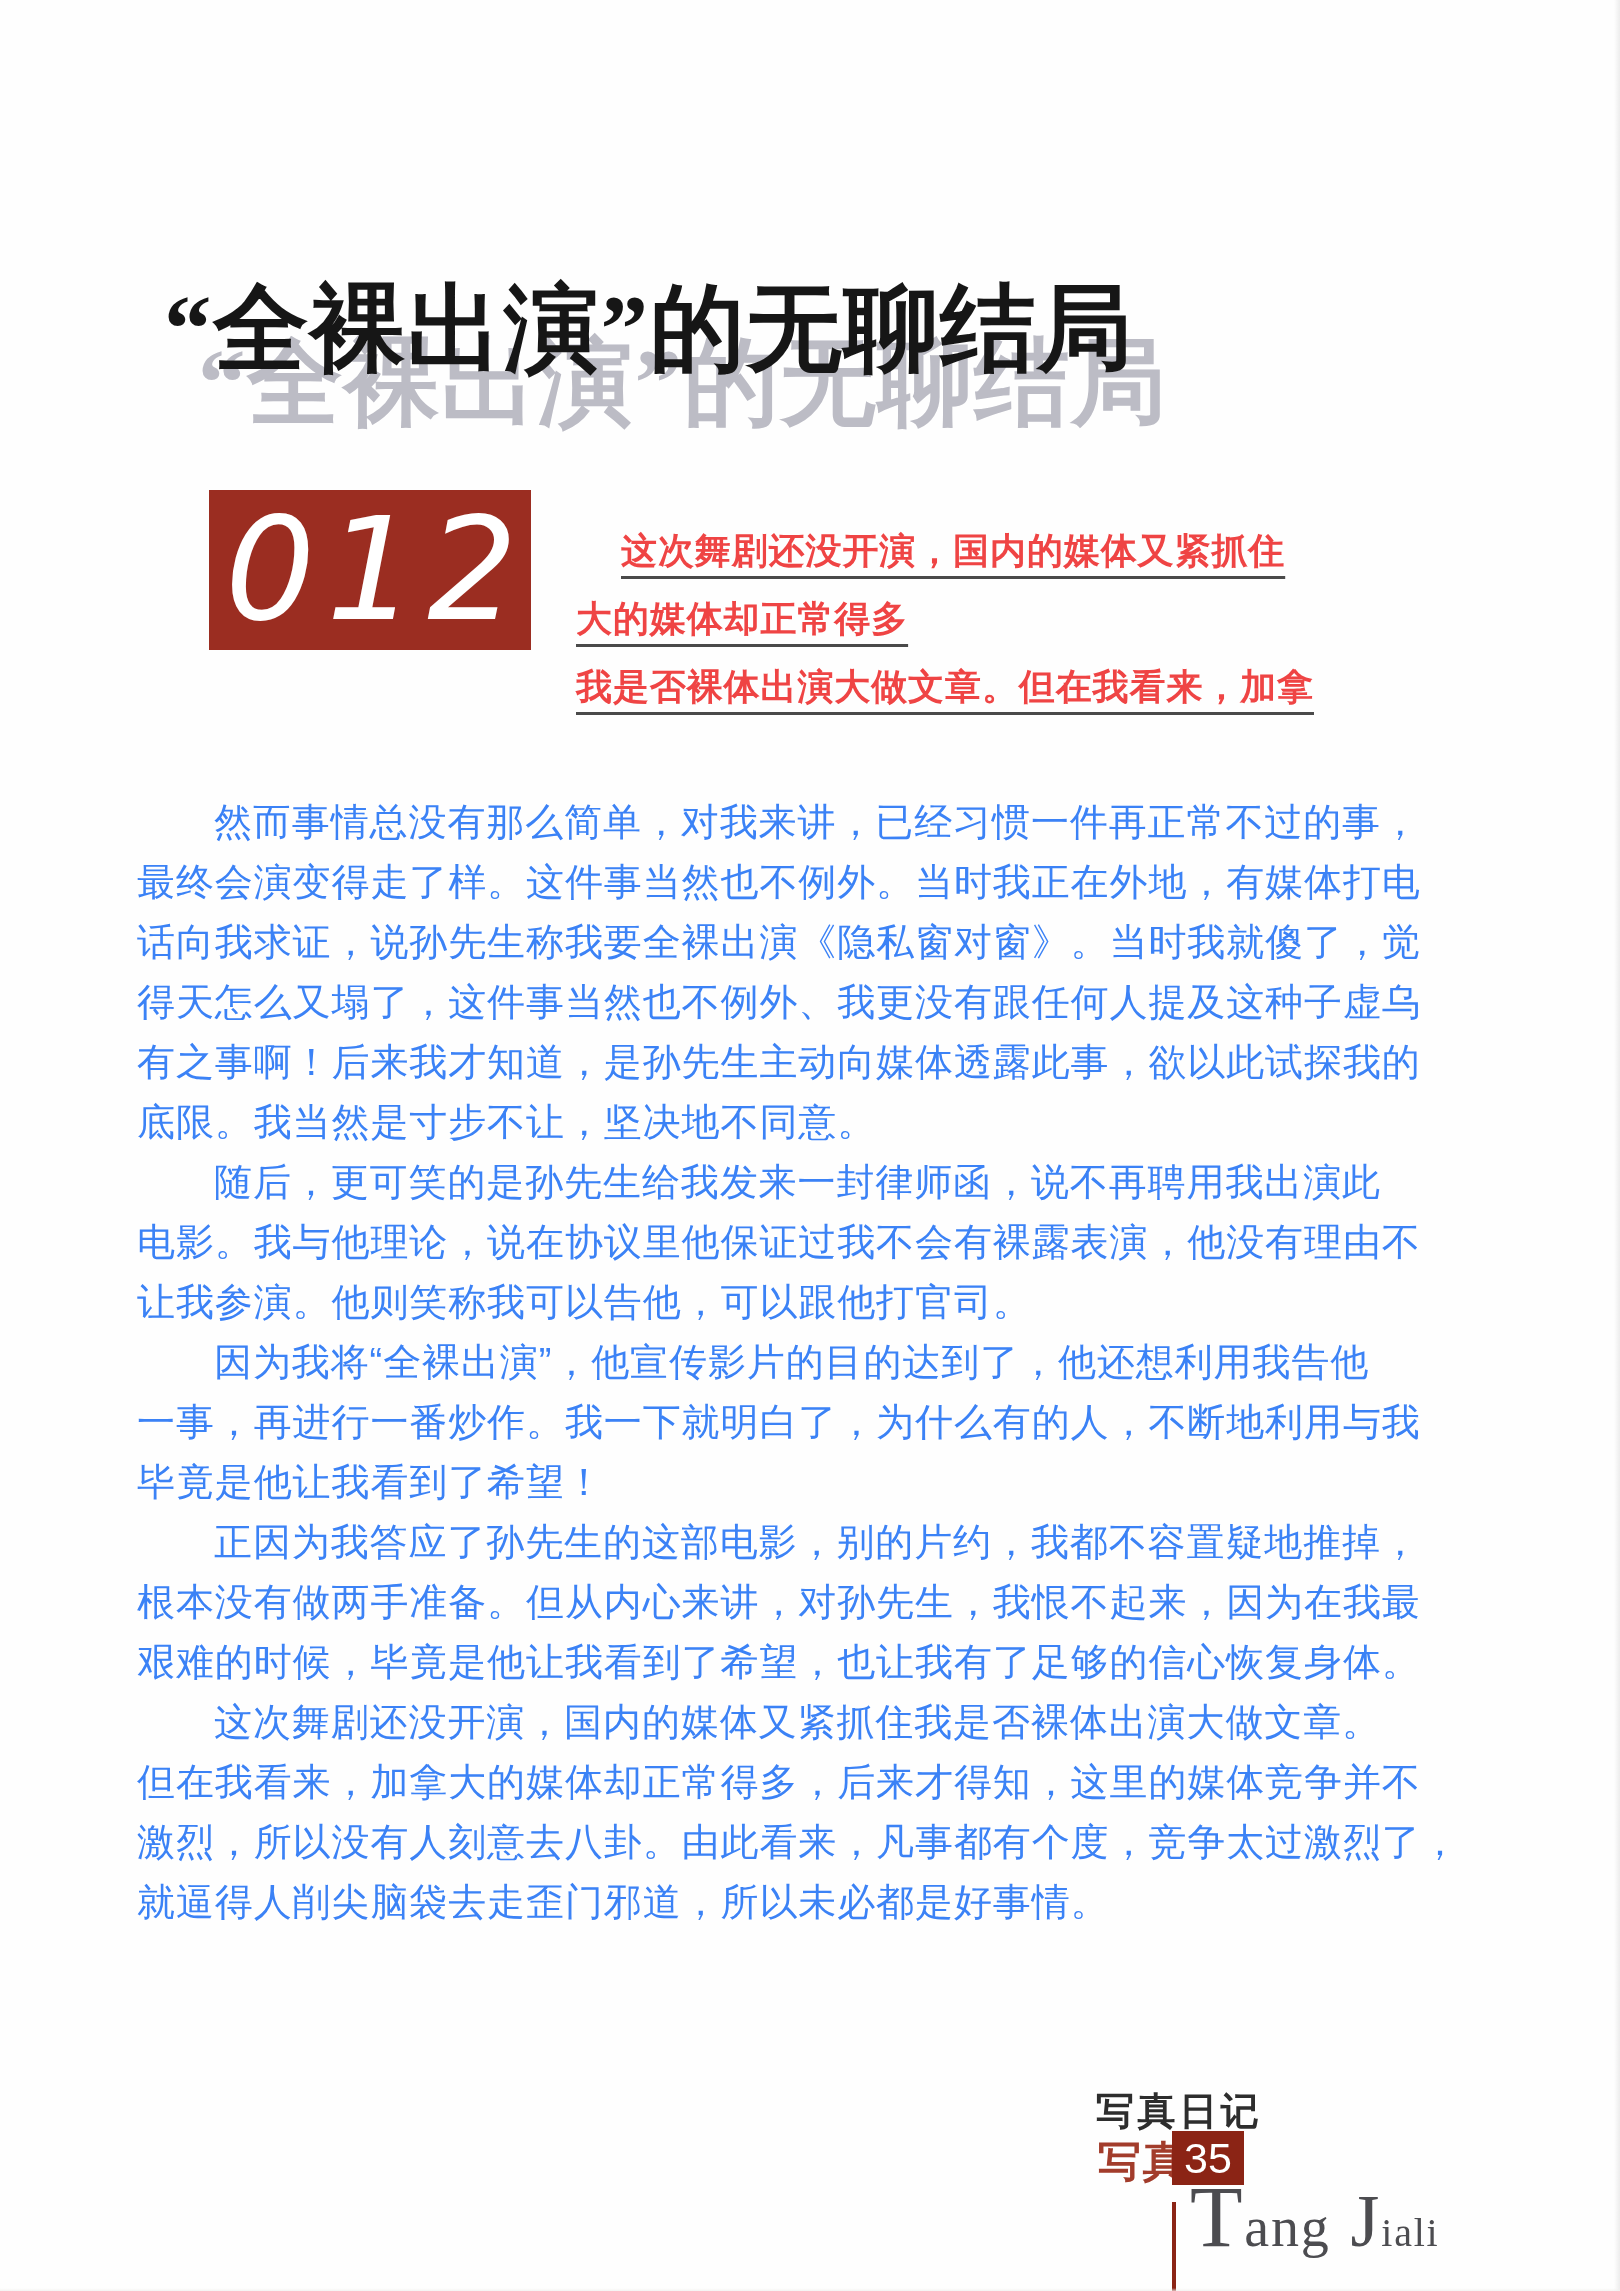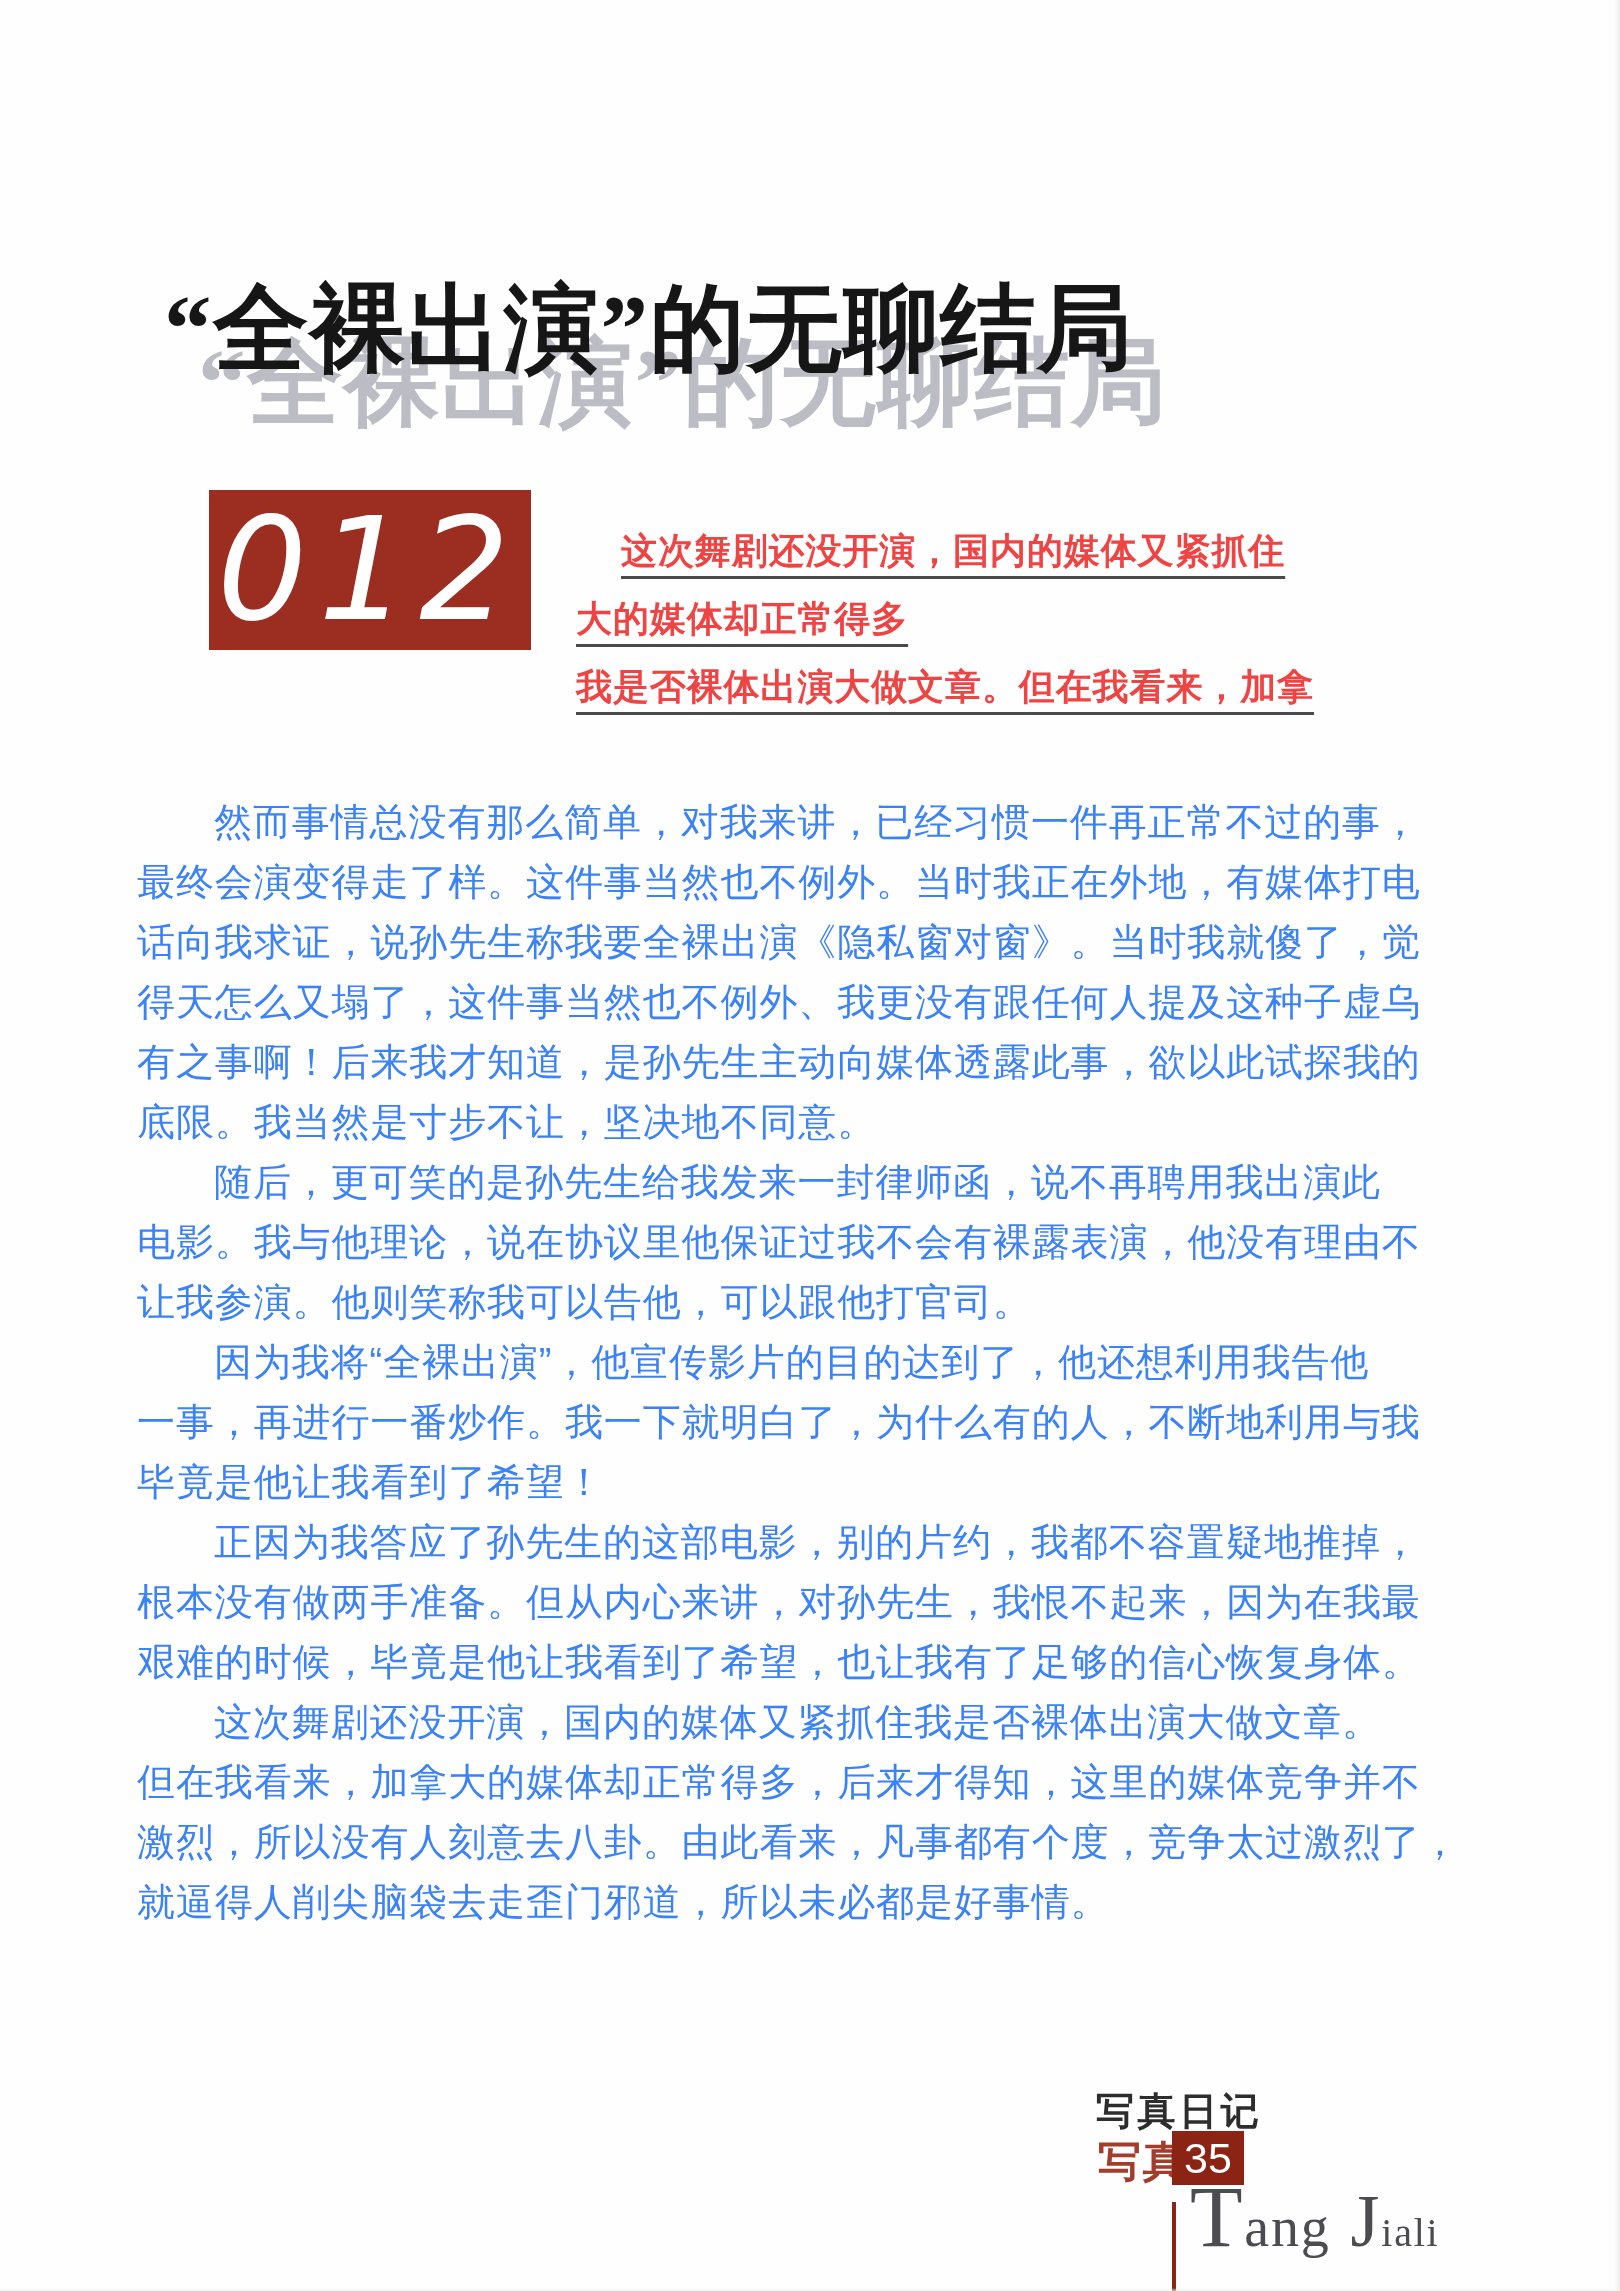--- a/index.html
+++ b/index.html
@@ -40,21 +40,21 @@
   .chapter-box {
     position: absolute; left: 209px; top: 490px; width: 322px; height: 160px;
     display: flex; align-items: center;
     overflow: visible;
   }
   .chapter-num {
     font-family: "DejaVu Sans", sans-serif;
     font-style: italic; font-weight: 400;
     font-size: 142px; line-height: 144px;
     color: #ffffff; letter-spacing: 10.8px;
-    padding-left: 8px; white-space: nowrap;
+    padding-left: 16px; white-space: nowrap;
   }
 
   
   .lead {
     position: absolute; left: 547px; top: 517px; width: 846px;
     font-size: 36px; line-height: 68px; font-weight: 600; color: #ef4444;
     letter-spacing: 0.9px;
     margin-left: 29px;
   }
   .lead-line {

